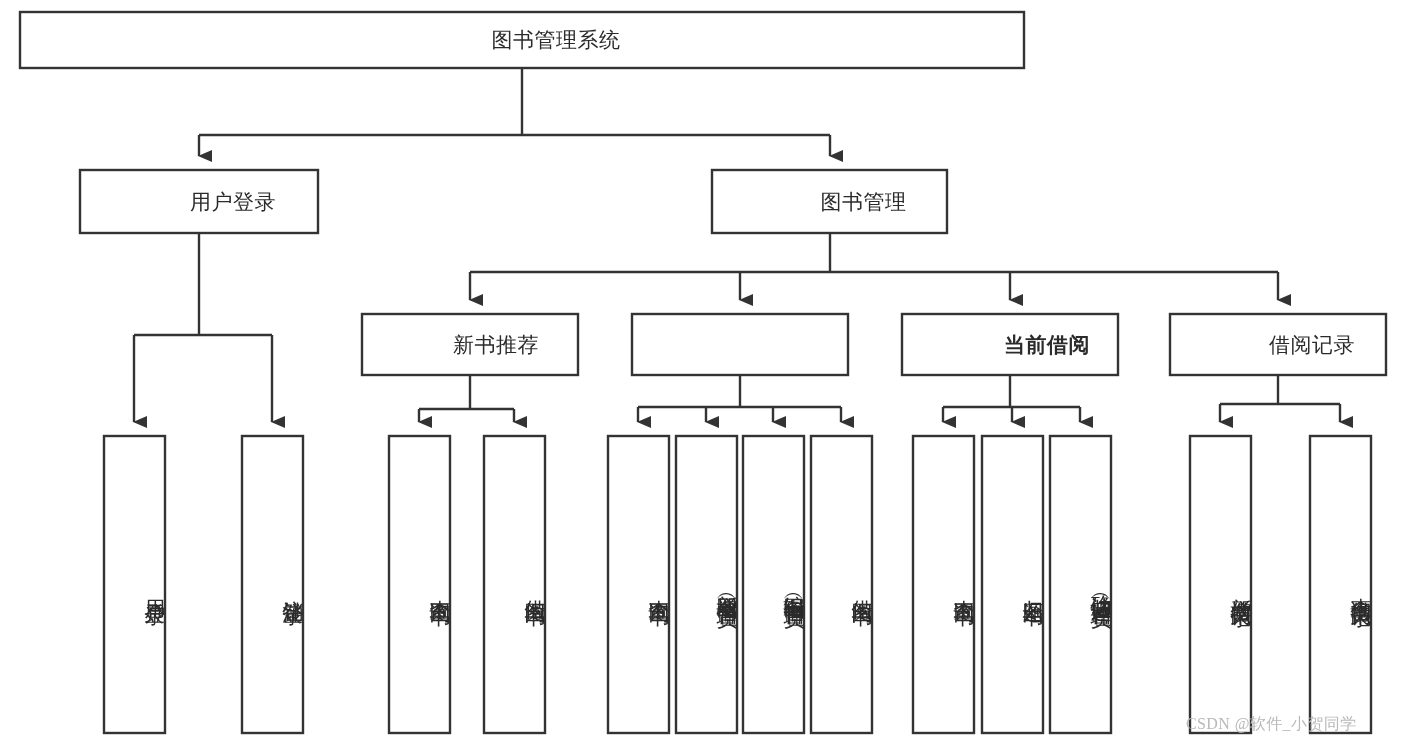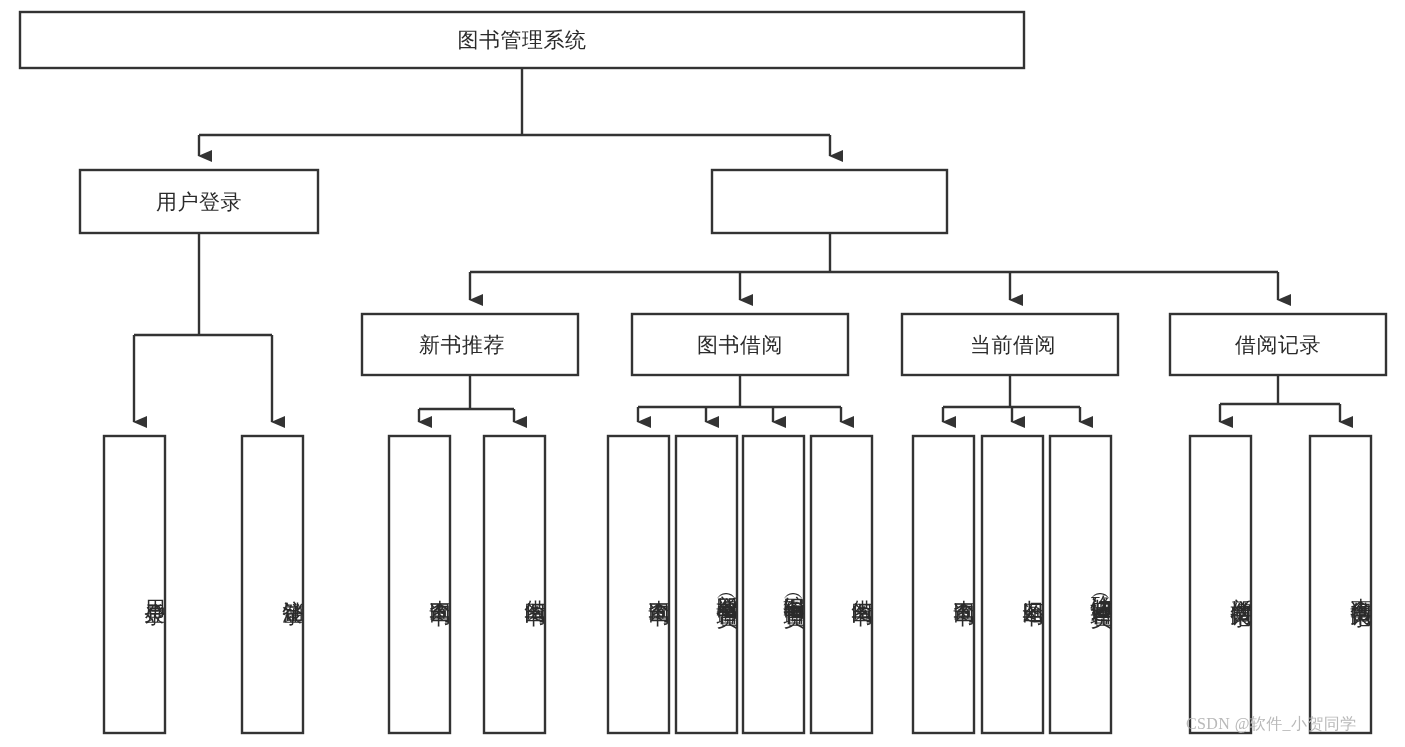--- a/index.html
+++ b/index.html
@@ -48,20 +48,21 @@
     justify-content: center;
     color: #2b2b2b;
     font-family: "DejaVu Sans", "Liberation Sans", sans-serif;
     pointer-events: none;
     box-sizing: border-box;
   }
   .node-label.horizontal {
     font-size: 21px;
     letter-spacing: 0.5px;
     white-space: nowrap;
+    margin-left: 34px;
   }
   .node-label.vertical {
     writing-mode: vertical-rl;
     text-orientation: upright;
     font-size: 21px;
     letter-spacing: 2px;
     line-height: 1;
     align-items: flex-start;
     justify-content: center;
     padding-top: 4px;
@@ -155,24 +156,24 @@
       <rect class="node-rect" x="982" y="436" width="61" height="297"></rect>
       <rect class="node-rect" x="1050" y="436" width="61" height="297"></rect>
       <rect class="node-rect" x="1190" y="436" width="61" height="297"></rect>
       <rect class="node-rect" x="1310" y="436" width="61" height="297"></rect>
     </g>
   </svg>
 
   <div class="node-label horizontal" style="left:20px;  top:12px;  width:1004px; height:56px;">图书管理系统</div>
 
   <div class="node-label horizontal" style="left:80px;  top:170px; width:238px; height:63px;">用户登录</div>
+  <div class="node-label horizontal" style="left:712px; top:170px; width:235px; height:63px;">图书管理</div>
 
   <div class="node-label horizontal" style="left:362px;  top:314px; width:200px; height:61px;">新书推荐</div>
-  <div class="node-label horizontal" style="left:632px;  top:314px; width:216px; height:61px;">图书借阅</div>
-  <div class="node-label horizontal" style="left:902px;  top:314px; width:222px; height:61px;">当前借阅</div>
+  <div class="node-label horizontal" style="left:902px;  top:314px; width:222px; height:61px;font-weight:bold;">当前借阅</div>
   <div class="node-label horizontal" style="left:1170px; top:314px; width:216px; height:61px;">借阅记录</div>
 
   <div class="node-label vertical" style="left:104px;  top:436px; width:61px; height:297px;">用户登录</div>
   <div class="node-label vertical" style="left:242px;  top:436px; width:61px; height:297px;">注销登录</div>
   <div class="node-label vertical" style="left:389px;  top:436px; width:61px; height:297px;">查询图书</div>
   <div class="node-label vertical" style="left:484px;  top:436px; width:61px; height:297px;">借阅图书</div>
   <div class="node-label vertical" style="left:608px;  top:436px; width:61px; height:297px;">查询图书</div>
   <div class="node-label vertical" style="left:676px;  top:436px; width:61px; height:297px;">新增图书（管理员）</div>
   <div class="node-label vertical" style="left:743px;  top:436px; width:61px; height:297px;">编辑图书（管理员）</div>
   <div class="node-label vertical" style="left:811px;  top:436px; width:61px; height:297px;">借阅图书</div>

